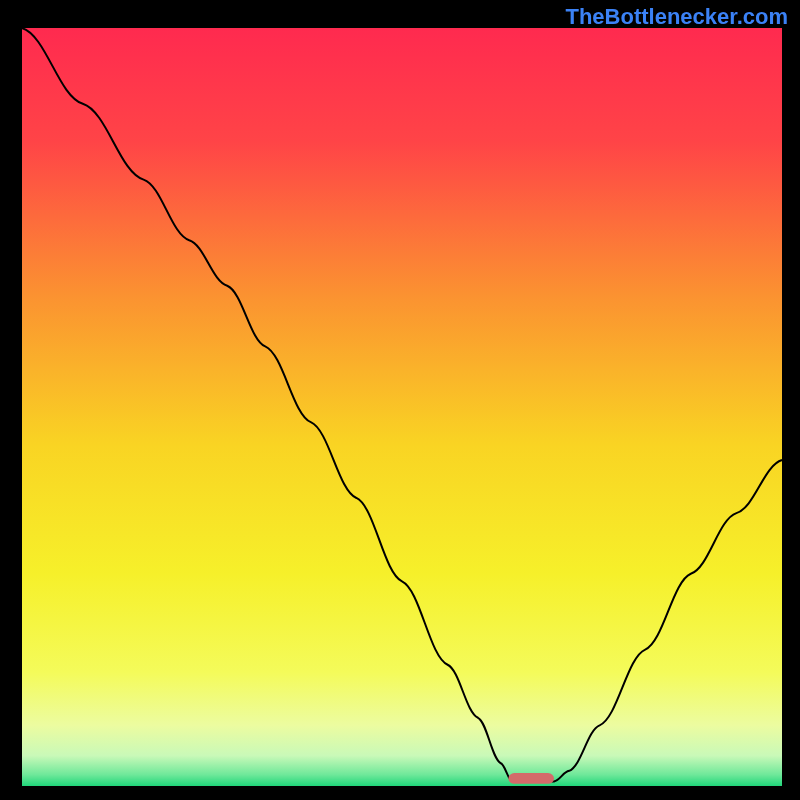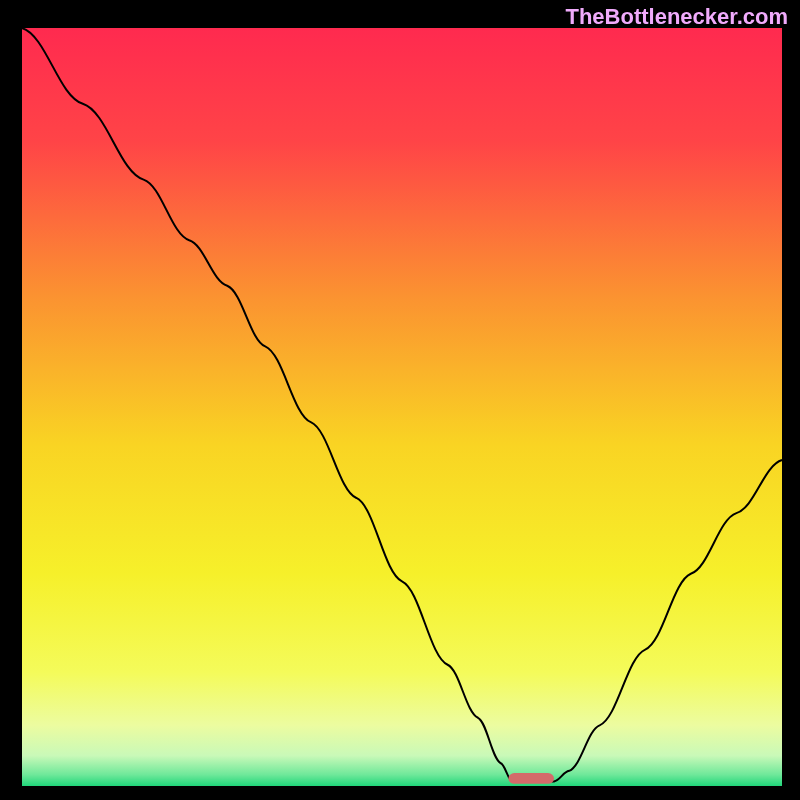--- a/index.html
+++ b/index.html
@@ -15,21 +15,21 @@
     position: absolute;
     top: 0;
     left: 0;
     width: 800px;
     height: 800px;
   }
   .watermark {
     position: absolute;
     top: 4px;
     right: 12px;
-    color: #f0abfc;
+    color: #3b82f6;
     font-size: 22px;
     font-weight: bold;
     z-index: 10;
   }
   svg {
     display: block;
   }
 </style>
 </head>
 <body>

